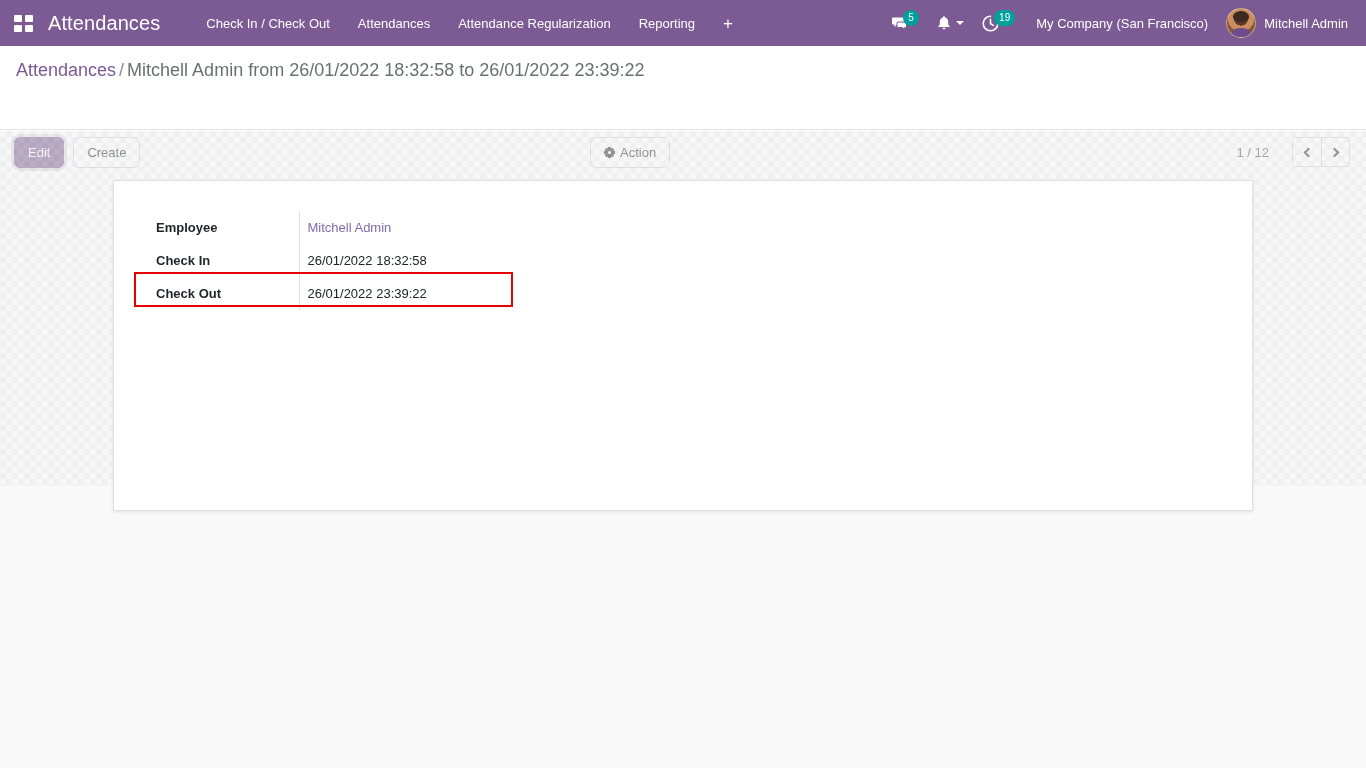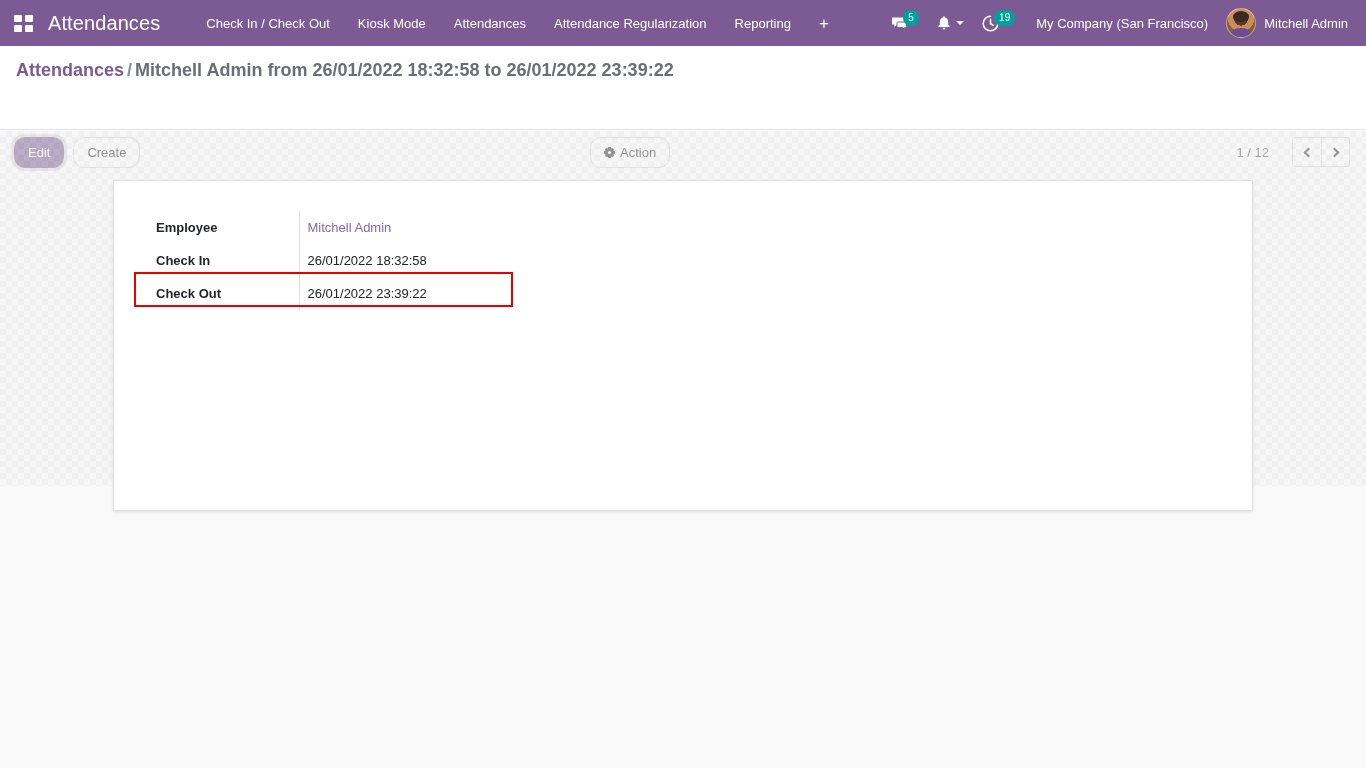--- a/index.html
+++ b/index.html
@@ -99,31 +99,30 @@
   .control-panel {
     position: absolute; top: 46px; left: 0;
     width: 1366px; height: 84px;
     background: #ffffff;
     border-bottom: 1px solid #dee2e6;
   }
   .breadcrumb {
     position: absolute; left: 16px; top: 12px;
     font-size: 18px; line-height: 24px;
     white-space: nowrap;
-    font-weight: bold;
   }
   .bc-link { color: #7C5A94; cursor: pointer; }
   .bc-sep { color: #888c91; padding: 0 3px; }
   .bc-current { color: #6b6f73; }
 
   .cp-buttons { position: absolute; left: 14px; top: 91px; display: flex; }
   .btn {
     font-family: "Liberation Sans", sans-serif;
     font-size: 13px; line-height: 1;
-    padding: 8px 13px; border-radius: 11px;
+    padding: 8px 13px; border-radius: 6px;
     cursor: pointer; white-space: nowrap;
   }
   .btn-primary {
     background: #7C5A94; color: #ffffff;
     border: 1px solid #7C5A94;
     box-shadow: 0 0 0 3px rgba(120,90,150,.22);
     margin-right: 9px;
   }
   .btn-default {
     background: #ffffff; color: #212529;
@@ -225,21 +224,20 @@
       <i></i>
         <i></i>
         <i></i>
         <i></i>
     </div>
   </div>
   <div class="brand">Attendances</div>
 
   <div class="nav-items">
     <div class="nav-item">Check In / Check Out</div>
-    <div class="nav-item">Kiosk Mode</div>
     <div class="nav-item">Attendances</div>
     <div class="nav-item">Attendance Regularization</div>
     <div class="nav-item">Reporting</div>
     <div class="nav-item nav-plus">+</div>
   </div>
 
   <div class="nav-right">
     <div class="sys-item">
       <svg width="17" height="16" viewBox="0 0 17 16">
         <path d="M1 1.6h10.4c.6 0 1 .4 1 1v5c0 .6-.4 1-1 1H5.2L2.4 11V8.6H1c-.6 0-1-.4-1-1v-5c0-.6.4-1 1-1z" fill="#ffffff" transform="translate(1,1)"></path>

